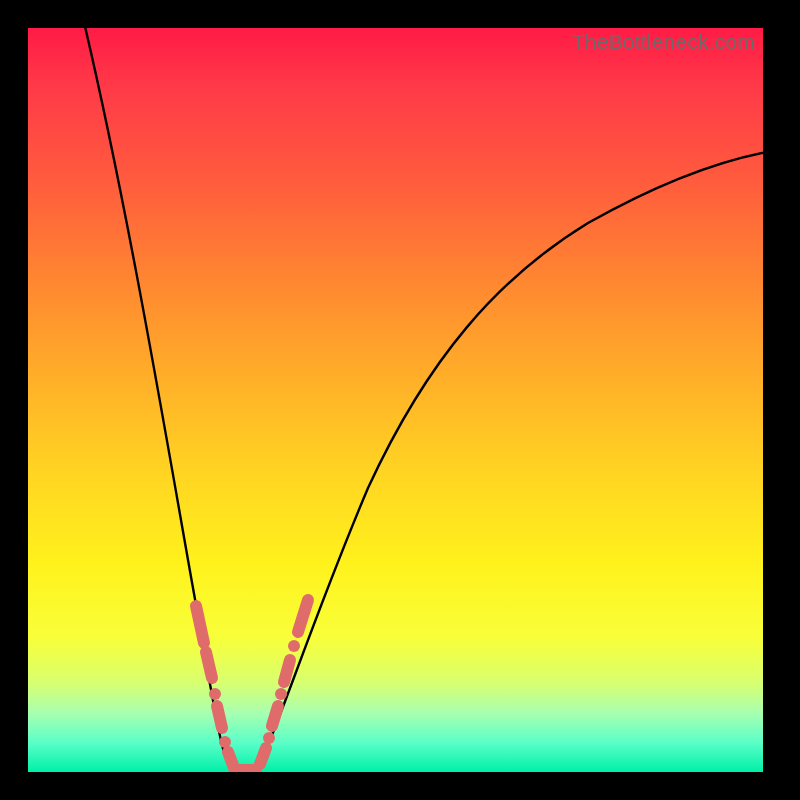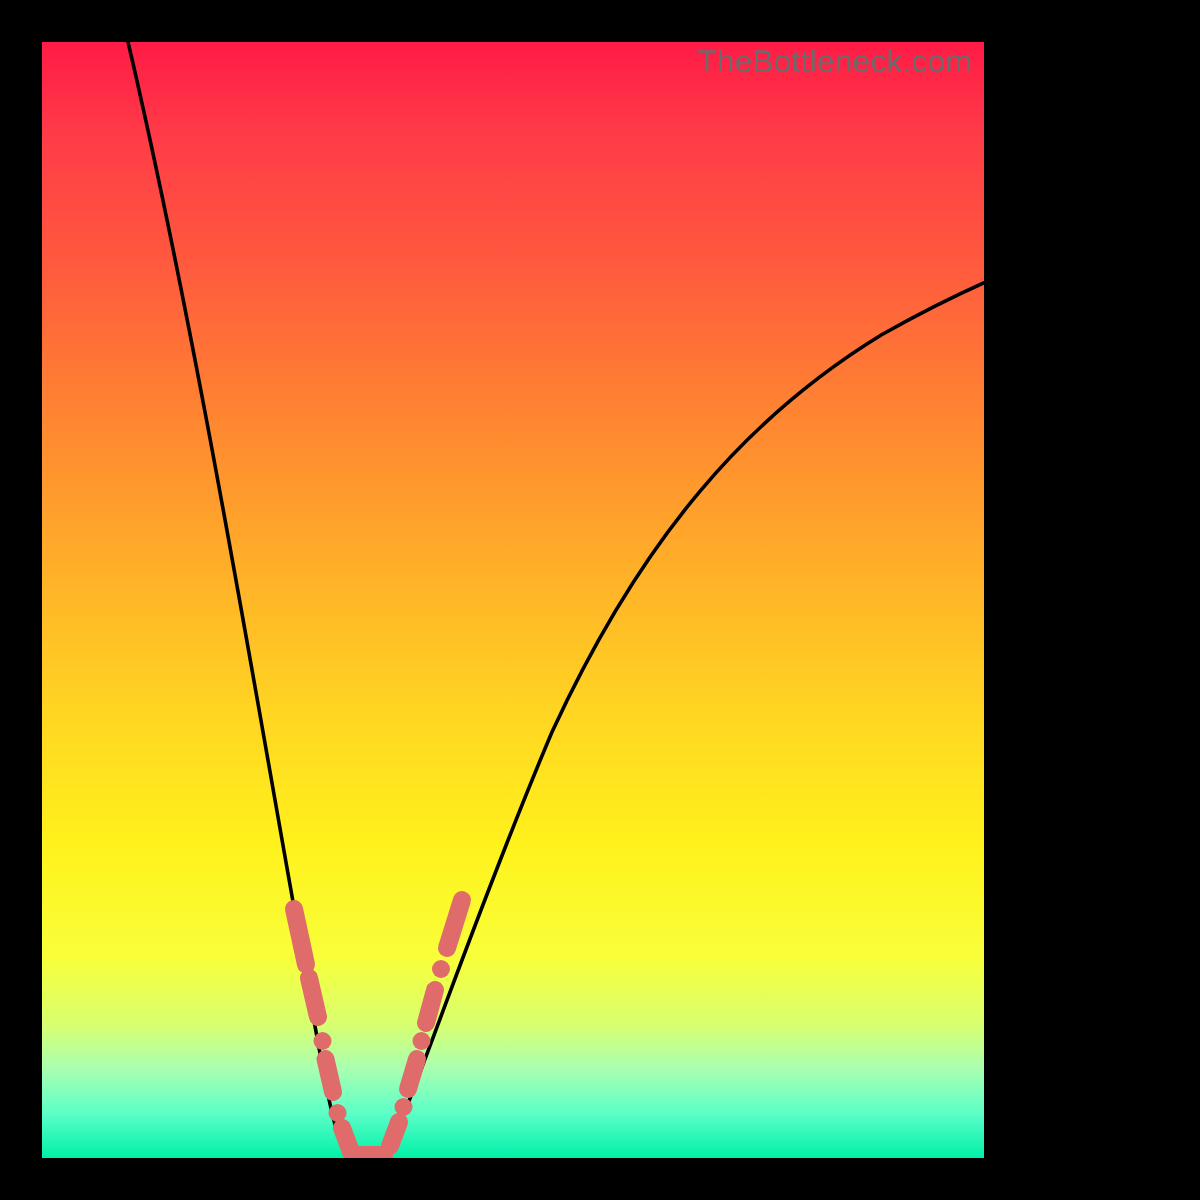--- a/index.html
+++ b/index.html
@@ -16,21 +16,21 @@
     left: 28px;
     top: 28px;
     width: 744px;
     height: 744px;
     background: #000;
   }
   .plot-area {
     position: absolute;
     left: 0;
     top: 0;
-    width: 628px;
+    width: 735px;
     height: 744px;
     overflow: hidden;
   }
   .gradient {
     position: absolute;
     left: 0;
     top: 0;
     width: 744px;
     height: 744px;
     background: linear-gradient(

